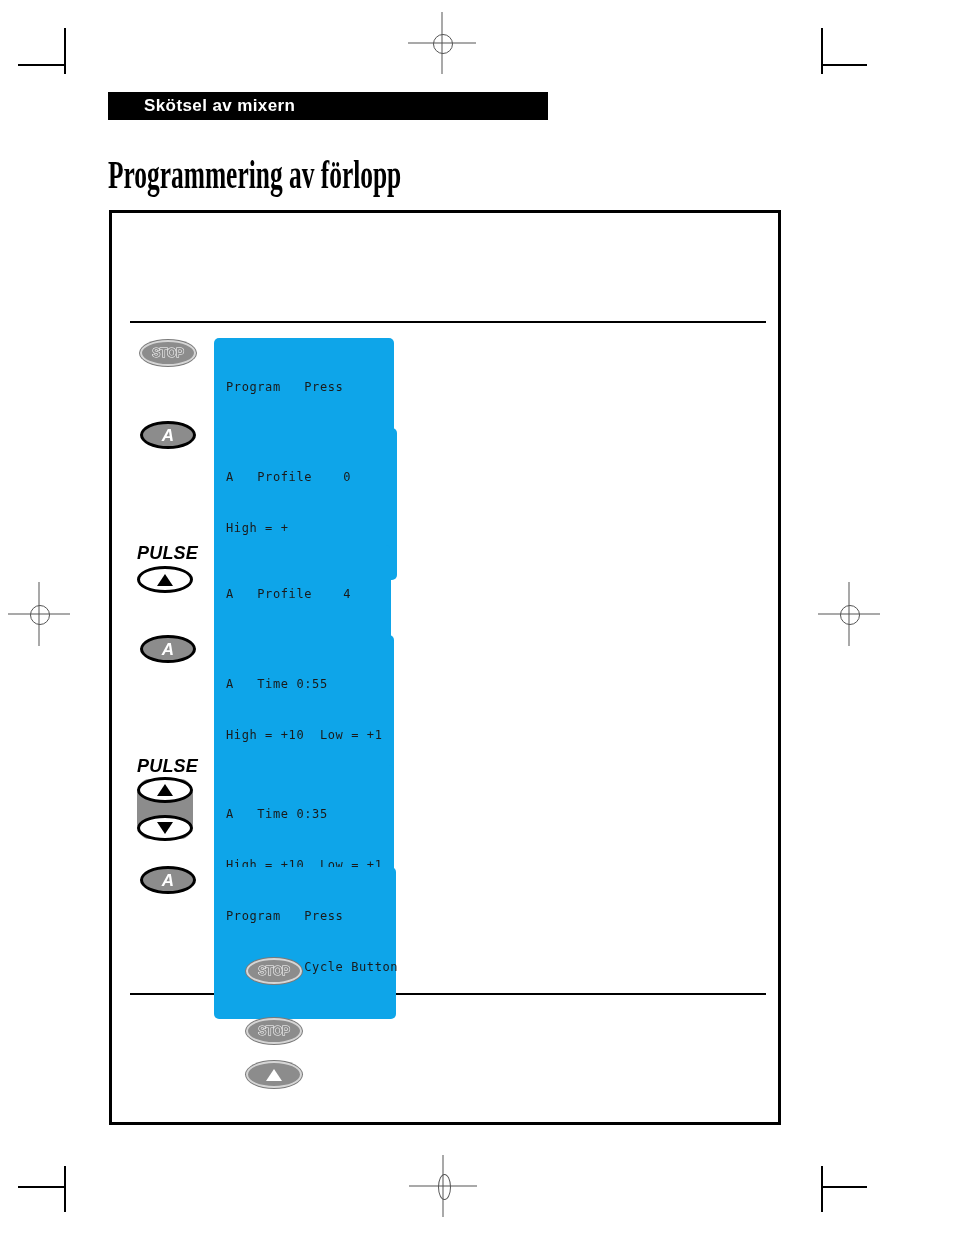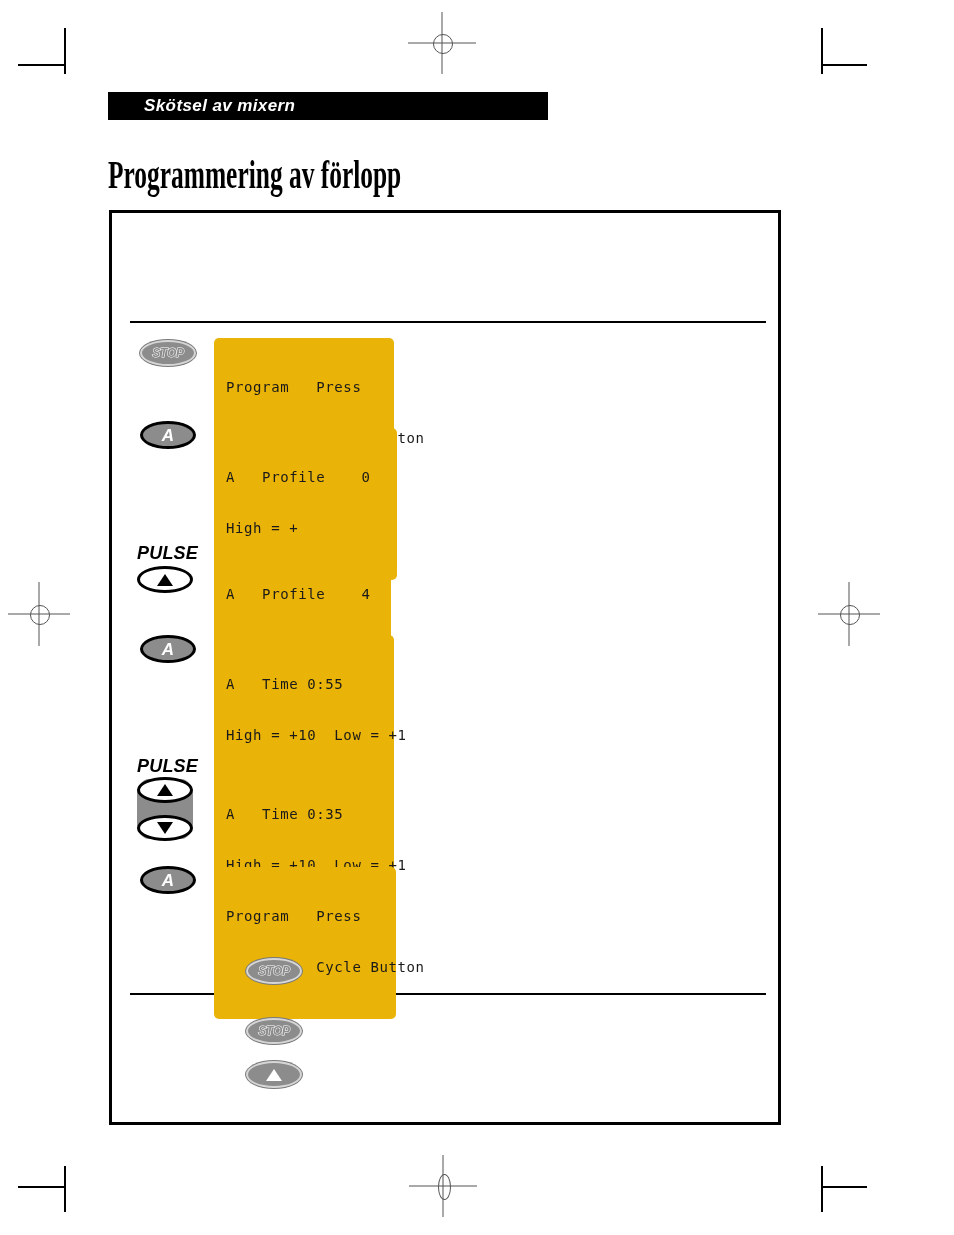--- a/index.html
+++ b/index.html
@@ -62,21 +62,20 @@
   
   .header-bar {
     position: absolute;
     left: 108px;
     top: 92px;
     width: 440px;
     height: 28px;
     background: #000000;
     display: flex;
     align-items: center;
-    font-style: italic;
   }
   .header-bar .header-text {
     color: #ffffff;
     font-family: "Liberation Sans", sans-serif;
     font-weight: bold;
     font-size: 17px;
     letter-spacing: 0.4px;
     padding-left: 36px;
   }
 
@@ -128,26 +127,26 @@
   }
   .step-btn {
     position: absolute;
   }
   .step-lcd {
     position: absolute;
   }
 
   
   .lcd {
-    background: #eab308;
+    background: #0ea5e9;
     border-radius: 5px;
     padding: 7px 12px 9px 12px;
     box-sizing: border-box;
     font-family: "DejaVu Sans Mono", monospace;
-    font-size: 14px;
+    font-size: 12px;
     line-height: 17px;
     color: #1a1a1a;
     letter-spacing: 0.6px;
     white-space: pre;
   }
   .lcd .lcd-line { display: block; }
 
   
   .btn-oval {
     position: relative;
@@ -162,21 +161,20 @@
     border-radius: 50%;
     background: #8c8c8c;
     border: 2px solid #d6d6d6;
     display: flex;
     align-items: center;
     justify-content: center;
     box-shadow: 0 0 0 1px #7a7a7a;
   }
   .btn-stop .lbl {
     font-family: "Liberation Sans", sans-serif;
-    font-style: italic;
     font-weight: bold;
     font-size: 12px;
     color: #8c8c8c;
     letter-spacing: -0.2px;
     -webkit-text-stroke: 1px #ffffff;
     paint-order: stroke fill;
   }
 
   
   .btn-a {

